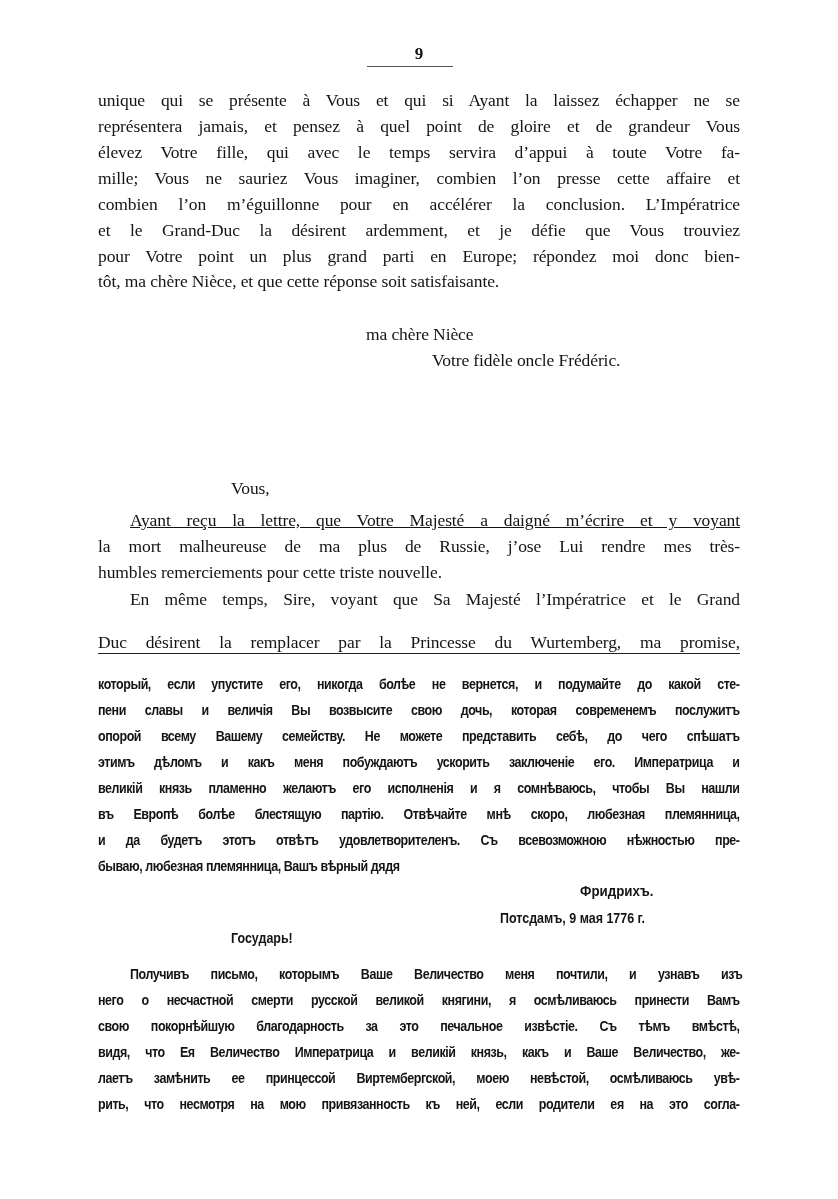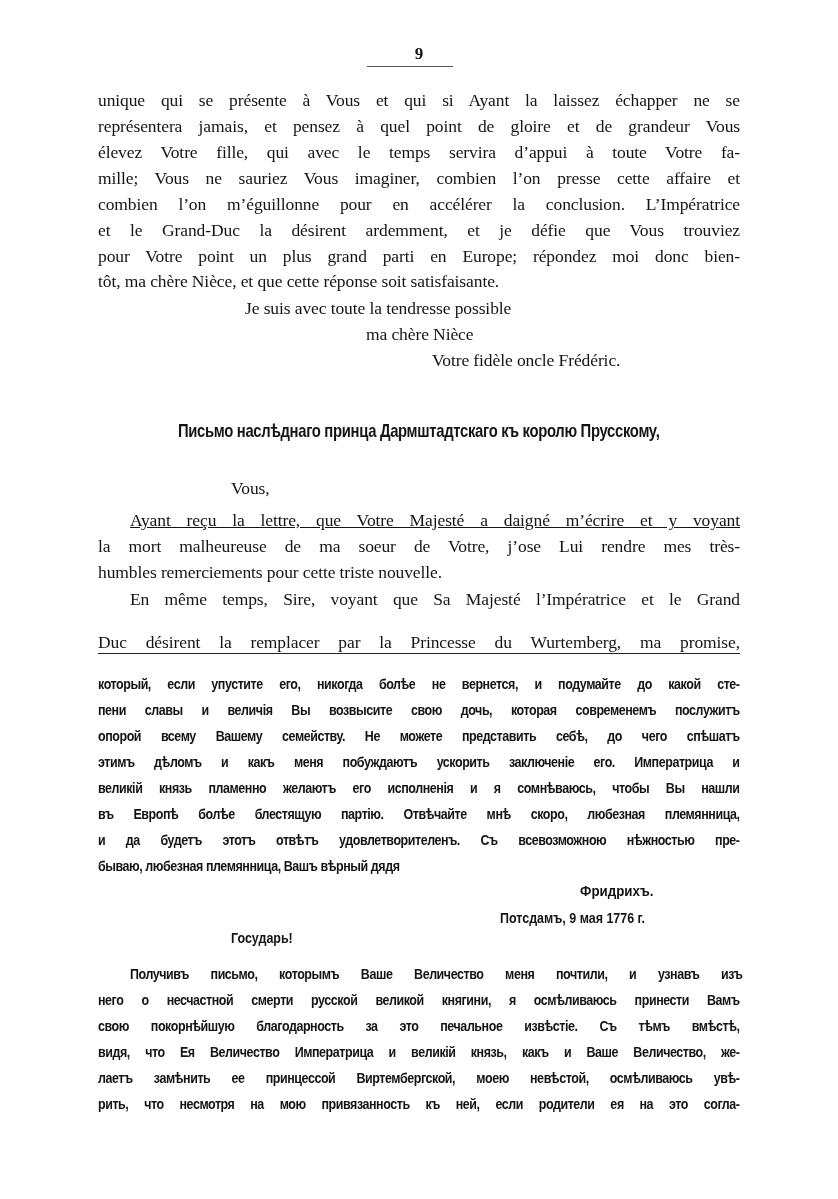--- a/index.html
+++ b/index.html
@@ -38,31 +38,29 @@
     <div class="line fr" style="top:88px">unique qui se présente à Vous et qui si Ayant la laissez échapper ne se</div>
     <div class="line fr" style="top:114px">représentera jamais, et pensez à quel point de gloire et de grandeur Vous</div>
     <div class="line fr" style="top:140px">élevez Votre fille, qui avec le temps servira d’appui à toute Votre fa-</div>
     <div class="line fr" style="top:166px">mille; Vous ne sauriez Vous imaginer, combien l’on presse cette affaire et</div>
     <div class="line fr" style="top:192px">combien l’on m’éguillonne pour en accélérer la conclusion. L’Impératrice</div>
     <div class="line fr" style="top:218px">et le Grand-Duc la désirent ardemment, et je défie que Vous trouviez</div>
     <div class="line fr" style="top:244px">pour Votre point un plus grand parti en Europe; répondez moi donc bien-</div>
     <div class="line fr left-only" style="top:269px">tôt, ma chère Nièce, et que cette réponse soit satisfaisante.</div>
   </div>
 
-  <div class="free fr" style="left:245px; top:298px;">Je suis avec toute la tendresse possible</div>
   <div class="free fr" style="left:366px; top:324px;">ma chère Nièce</div>
   <div class="free fr" style="left:432px; top:350px;">Votre fidèle oncle Frédéric.</div>
 
-  <div class="title" style="top:420px;"><span>Письмо наслѣднаго принца Дармштадтскаго къ королю Прусскому,</span></div>
 
   <div class="free fr" style="left:231px; top:478px;">Vous,</div>
 
   <div>
     <div class="line fr" style="top:508px; left:130px; width:610px;text-decoration:underline;">Ayant reçu la lettre, que Votre Majesté a daigné m’écrire et y voyant</div>
-    <div class="line fr" style="top:534px">la mort malheureuse de ma soeur de Votre, j’ose Lui rendre mes très-</div>
+    <div class="line fr" style="top:534px">la mort malheureuse de ma plus de Russie, j’ose Lui rendre mes très-</div>
     <div class="line fr left-only" style="top:560px">humbles remerciements pour cette triste nouvelle.</div>
     <div class="line fr" style="top:587px; left:130px; width:610px;">En même temps, Sire, voyant que Sa Majesté l’Impératrice et le Grand</div>
     <div class="line fr" style="top:630px">Duc désirent la remplacer par la Princesse du Wurtemberg, ma promise,</div>
   </div>
 
   <div class="rule"></div>
 
   <div>
     <div class="line ru ru-line" style="top:672px">который, если упустите его, никогда болѣе не вернется, и подумайте до какой сте-</div>
     <div class="line ru ru-line" style="top:698px">пени славы и величія Вы возвысите свою дочь, которая современемъ послужитъ</div>

